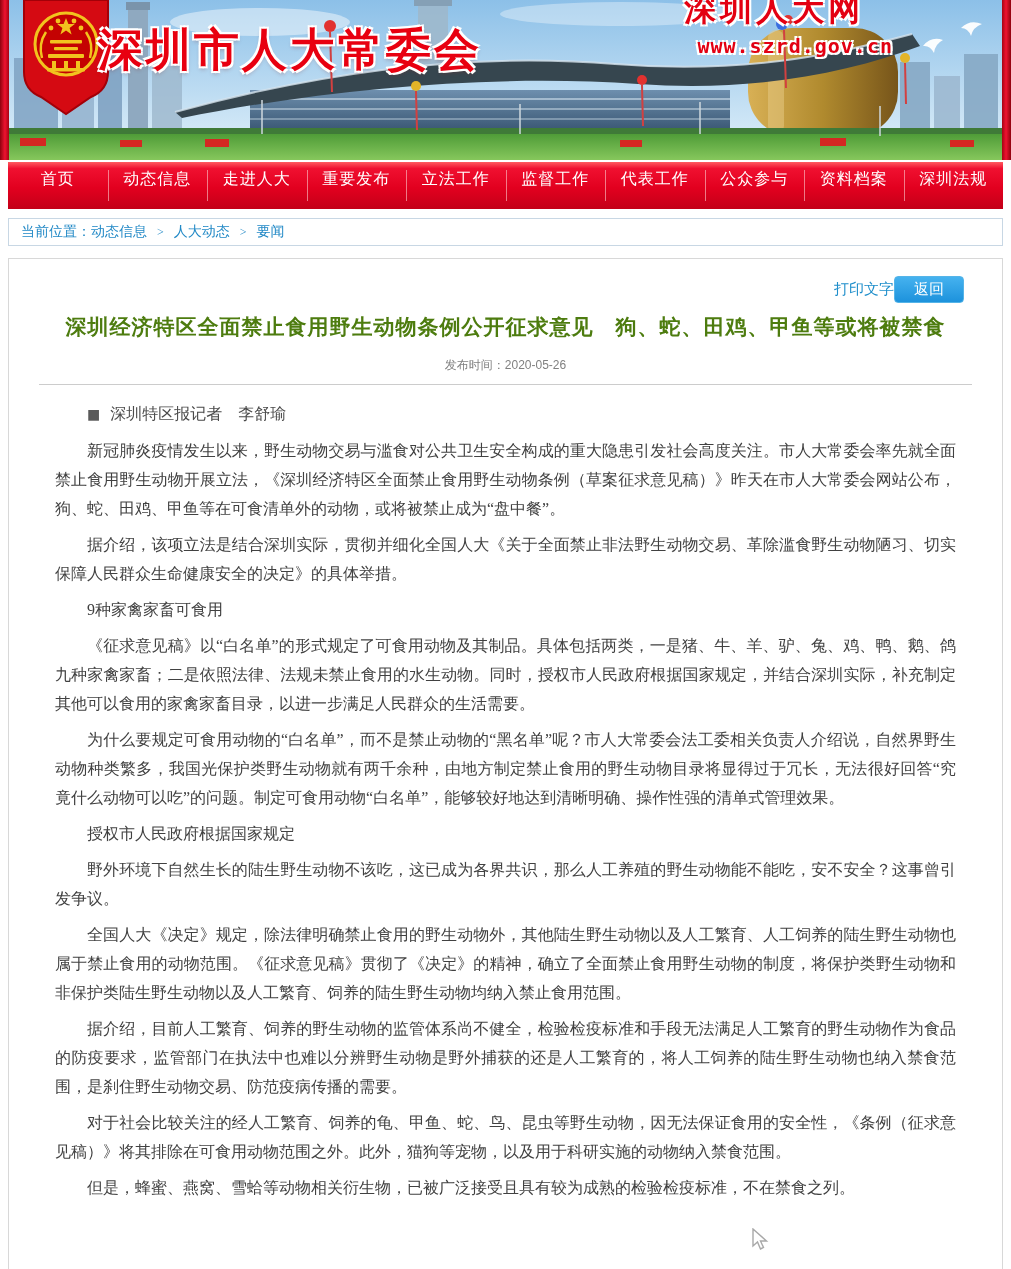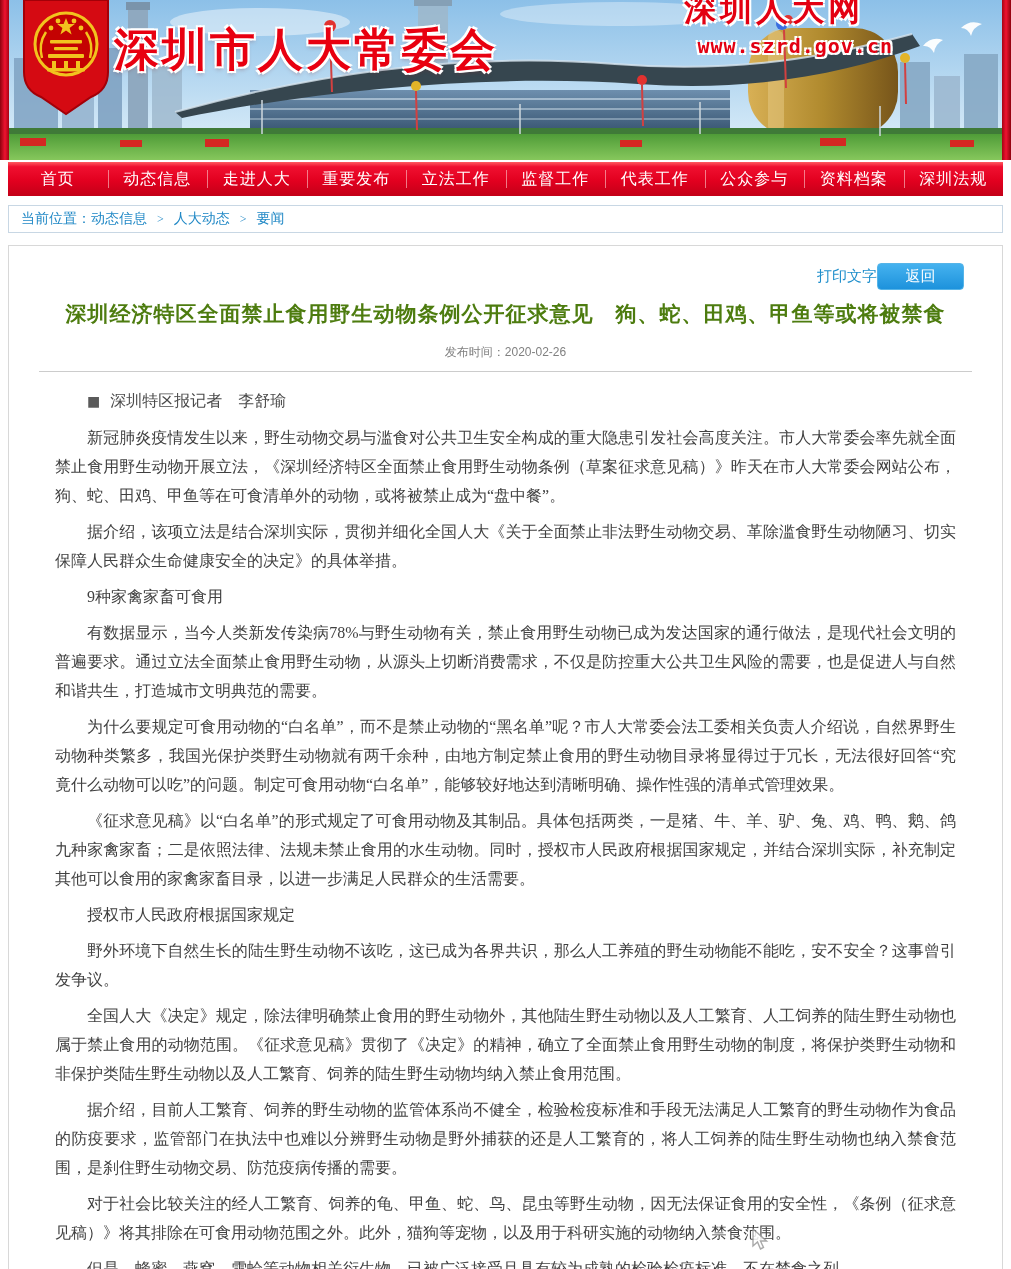--- a/index.html
+++ b/index.html
@@ -14,41 +14,41 @@
     font-family:"Liberation Serif","DejaVu Serif",serif;
   }
   
   .banner{position:relative;width:1011px;height:160px;overflow:hidden;background:linear-gradient(#8fc2e9,#d9edf9);}
   .banner svg.scene{position:absolute;left:0;top:0;}
   .edge-strip{position:absolute;top:0;width:9px;height:160px;background:linear-gradient(90deg,#8e020e,#ef1330 55%,#a50313);}
   .edge-left{left:0;}
   .edge-right{right:0;transform:scaleX(-1);}
   .emblem{position:absolute;left:20px;top:0;}
   .banner-title{
-    position:absolute;left:114px;top:20px;font-size:45px;font-weight:900;letter-spacing:3px;
+    position:absolute;left:98px;top:20px;font-size:45px;font-weight:900;letter-spacing:3px;
     color:#e80010;font-family:Liberation Sans, sans-serif;
     text-shadow:-2px -2px 0 #fff,2px -2px 0 #fff,-2px 2px 0 #fff,2px 2px 0 #fff,0 3px 4px rgba(120,40,40,.35);
     white-space:nowrap;
   }
   .site-brand{position:absolute;right:118px;top:-12px;text-align:center;}
   .site-name{
     font-size:32px;font-weight:900;letter-spacing:4px;color:#e30012;
     font-family:"Liberation Sans","DejaVu Sans",sans-serif;
     text-shadow:-2px -2px 0 #fff,2px -2px 0 #fff,-2px 2px 0 #fff,2px 2px 0 #fff;
   }
   .site-url{
     margin-top:2px;font-size:20px;font-weight:bold;letter-spacing:1px;color:#e30012;
     font-family:"DejaVu Sans Mono","Liberation Mono",monospace;
     text-shadow:-2px -2px 0 #fff,2px -2px 0 #fff,-2px 2px 0 #fff,2px 2px 0 #fff;
     padding-left:42px;
   }
   .doves{position:absolute;right:14px;top:18px;}
   
   .nav{
-    margin:2px 8px 0;height:34px;display:flex;
+    margin:2px 8px 0;height:47px;display:flex;
     background:linear-gradient(#ff5a60 0%,#f01030 14%,#e2001f 55%,#c30018 100%);
     justify-content:space-between;
   }
   .nav-item{
     flex:1;text-align:center;line-height:34px;color:#fff;font-size:16px;letter-spacing:1px;
     text-decoration:none;cursor:pointer;position:relative;
   }
   .nav-item + .nav-item::before{
     content:"";position:absolute;left:0;top:8px;bottom:8px;width:1px;background:rgba(255,220,220,.55);
   }
@@ -60,21 +60,21 @@
   .breadcrumb a{color:var(--link-blue);text-decoration:none;cursor:pointer;}
   .crumb-sep{margin:0 10px;color:var(--link-blue);font-size:12px;}
   
   .content{
     margin:8px 8px 0;border:1px solid #d8d8d8;background:#fff;
     min-height:990px;padding:16px 30px 40px;
   }
   .article-tools{height:28px;display:flex;justify-content:flex-end;align-items:center;padding-right:8px;}
   .print-link{color:#1e8ecb;font-size:15px;text-decoration:none;cursor:pointer;font-family:"Liberation Sans",sans-serif;}
   .back-button{
-    width:87px;height:27px;border-radius:4px;cursor:pointer;color:#fff;font-size:15px;
+    width:70px;height:27px;border-radius:4px;cursor:pointer;color:#fff;font-size:15px;
     background:linear-gradient(#45b2ef,#1d92dc);border:1px solid #55b4e8;
     font-family:"Liberation Sans",sans-serif;
   }
   .article-title{
     margin:10px 0 0;text-align:center;font-size:21px;font-weight:bold;color:#4d7c0f;letter-spacing:1px;
   }
   .publish-date{margin-top:16px;text-align:center;font-size:12px;color:#808080;font-family:"Liberation Sans",sans-serif;}
   .divider{margin-top:10px;border-bottom:1px solid #ccc;}
   #article-body{margin-top:14px;}
   #article-body p{
@@ -226,30 +226,29 @@
 <div class="breadcrumb">
   <span>当前位置：</span><span id="crumbs"><a>动态信息</a><span class="crumb-sep">&gt;</span><a>人大动态</a><span class="crumb-sep">&gt;</span><a>要闻</a></span>
 </div>
 
 <div class="content">
   <div class="article-tools">
     <a class="print-link">打印文字</a>
     <button class="back-button">返回</button>
   </div>
   <h1 class="article-title">深圳经济特区全面禁止食用野生动物条例公开征求意见　狗、蛇、田鸡、甲鱼等或将被禁食</h1>
-  <div class="publish-date">发布时间：2020-02-26</div>
+  <div class="publish-date">发布时间：2020-05-26</div>
   <div class="divider"></div>
   <div id="article-body">
       <p class="byline"><span class="byline-square">■</span><span>深圳特区报记者　李舒瑜</span></p>
       <p class="para">新冠肺炎疫情发生以来，野生动物交易与滥食对公共卫生安全构成的重大隐患引发社会高度关注。市人大常委会率先就全面禁止食用野生动物开展立法，《深圳经济特区全面禁止食用野生动物条例（草案征求意见稿）》昨天在市人大常委会网站公布，狗、蛇、田鸡、甲鱼等在可食清单外的动物，或将被禁止成为“盘中餐”。</p>
       <p class="para">据介绍，该项立法是结合深圳实际，贯彻并细化全国人大《关于全面禁止非法野生动物交易、革除滥食野生动物陋习、切实保障人民群众生命健康安全的决定》的具体举措。</p>
       <p class="para">9种家禽家畜可食用</p>
-      <p class="para">有数据显示，当今人类新发传染病78%与野生动物有关，禁止食用野生动物已成为发达国家的通行做法，是现代社会文明的普遍要求。通过立法全面禁止食用野生动物，从源头上切断消费需求，不仅是防控重大公共卫生风险的需要，也是促进人与自然和谐共生，打造城市文明典范的需要。</p>
+      <p class="para">《征求意见稿》以“白名单”的形式规定了可食用动物及其制品。具体包括两类，一是猪、牛、羊、驴、兔、鸡、鸭、鹅、鸽九种家禽家畜；二是依照法律、法规未禁止食用的水生动物。同时，授权市人民政府根据国家规定，并结合深圳实际，补充制定其他可以食用的家禽家畜目录，以进一步满足人民群众的生活需要。</p>
       <p class="para">为什么要规定可食用动物的“白名单”，而不是禁止动物的“黑名单”呢？市人大常委会法工委相关负责人介绍说，自然界野生动物种类繁多，我国光保护类野生动物就有两千余种，由地方制定禁止食用的野生动物目录将显得过于冗长，无法很好回答“究竟什么动物可以吃”的问题。制定可食用动物“白名单”，能够较好地达到清晰明确、操作性强的清单式管理效果。</p>
-      <p class="para">《征求意见稿》以“白名单”的形式规定了可食用动物及其制品。具体包括两类，一是猪、牛、羊、驴、兔、鸡、鸭、鹅、鸽九种家禽家畜；二是依照法律、法规未禁止食用的水生动物。同时，授权市人民政府根据国家规定，并结合深圳实际，补充制定其他可以食用的家禽家畜目录，以进一步满足人民群众的生活需要。</p>
       <p class="para">授权市人民政府根据国家规定</p>
       <p class="para">野外环境下自然生长的陆生野生动物不该吃，这已成为各界共识，那么人工养殖的野生动物能不能吃，安不安全？这事曾引发争议。</p>
       <p class="para">全国人大《决定》规定，除法律明确禁止食用的野生动物外，其他陆生野生动物以及人工繁育、人工饲养的陆生野生动物也属于禁止食用的动物范围。《征求意见稿》贯彻了《决定》的精神，确立了全面禁止食用野生动物的制度，将保护类野生动物和非保护类陆生野生动物以及人工繁育、饲养的陆生野生动物均纳入禁止食用范围。</p>
       <p class="para">据介绍，目前人工繁育、饲养的野生动物的监管体系尚不健全，检验检疫标准和手段无法满足人工繁育的野生动物作为食品的防疫要求，监管部门在执法中也难以分辨野生动物是野外捕获的还是人工繁育的，将人工饲养的陆生野生动物也纳入禁食范围，是刹住野生动物交易、防范疫病传播的需要。</p>
       <p class="para">对于社会比较关注的经人工繁育、饲养的龟、甲鱼、蛇、鸟、昆虫等野生动物，因无法保证食用的安全性，《条例（征求意见稿）》将其排除在可食用动物范围之外。此外，猫狗等宠物，以及用于科研实施的动物纳入禁食范围。</p>
       <p class="para">但是，蜂蜜、燕窝、雪蛤等动物相关衍生物，已被广泛接受且具有较为成熟的检验检疫标准，不在禁食之列。</p>
     </div>
 </div>
 
 <svg class="cursor" width="18" height="24" viewBox="0 0 18 24">

